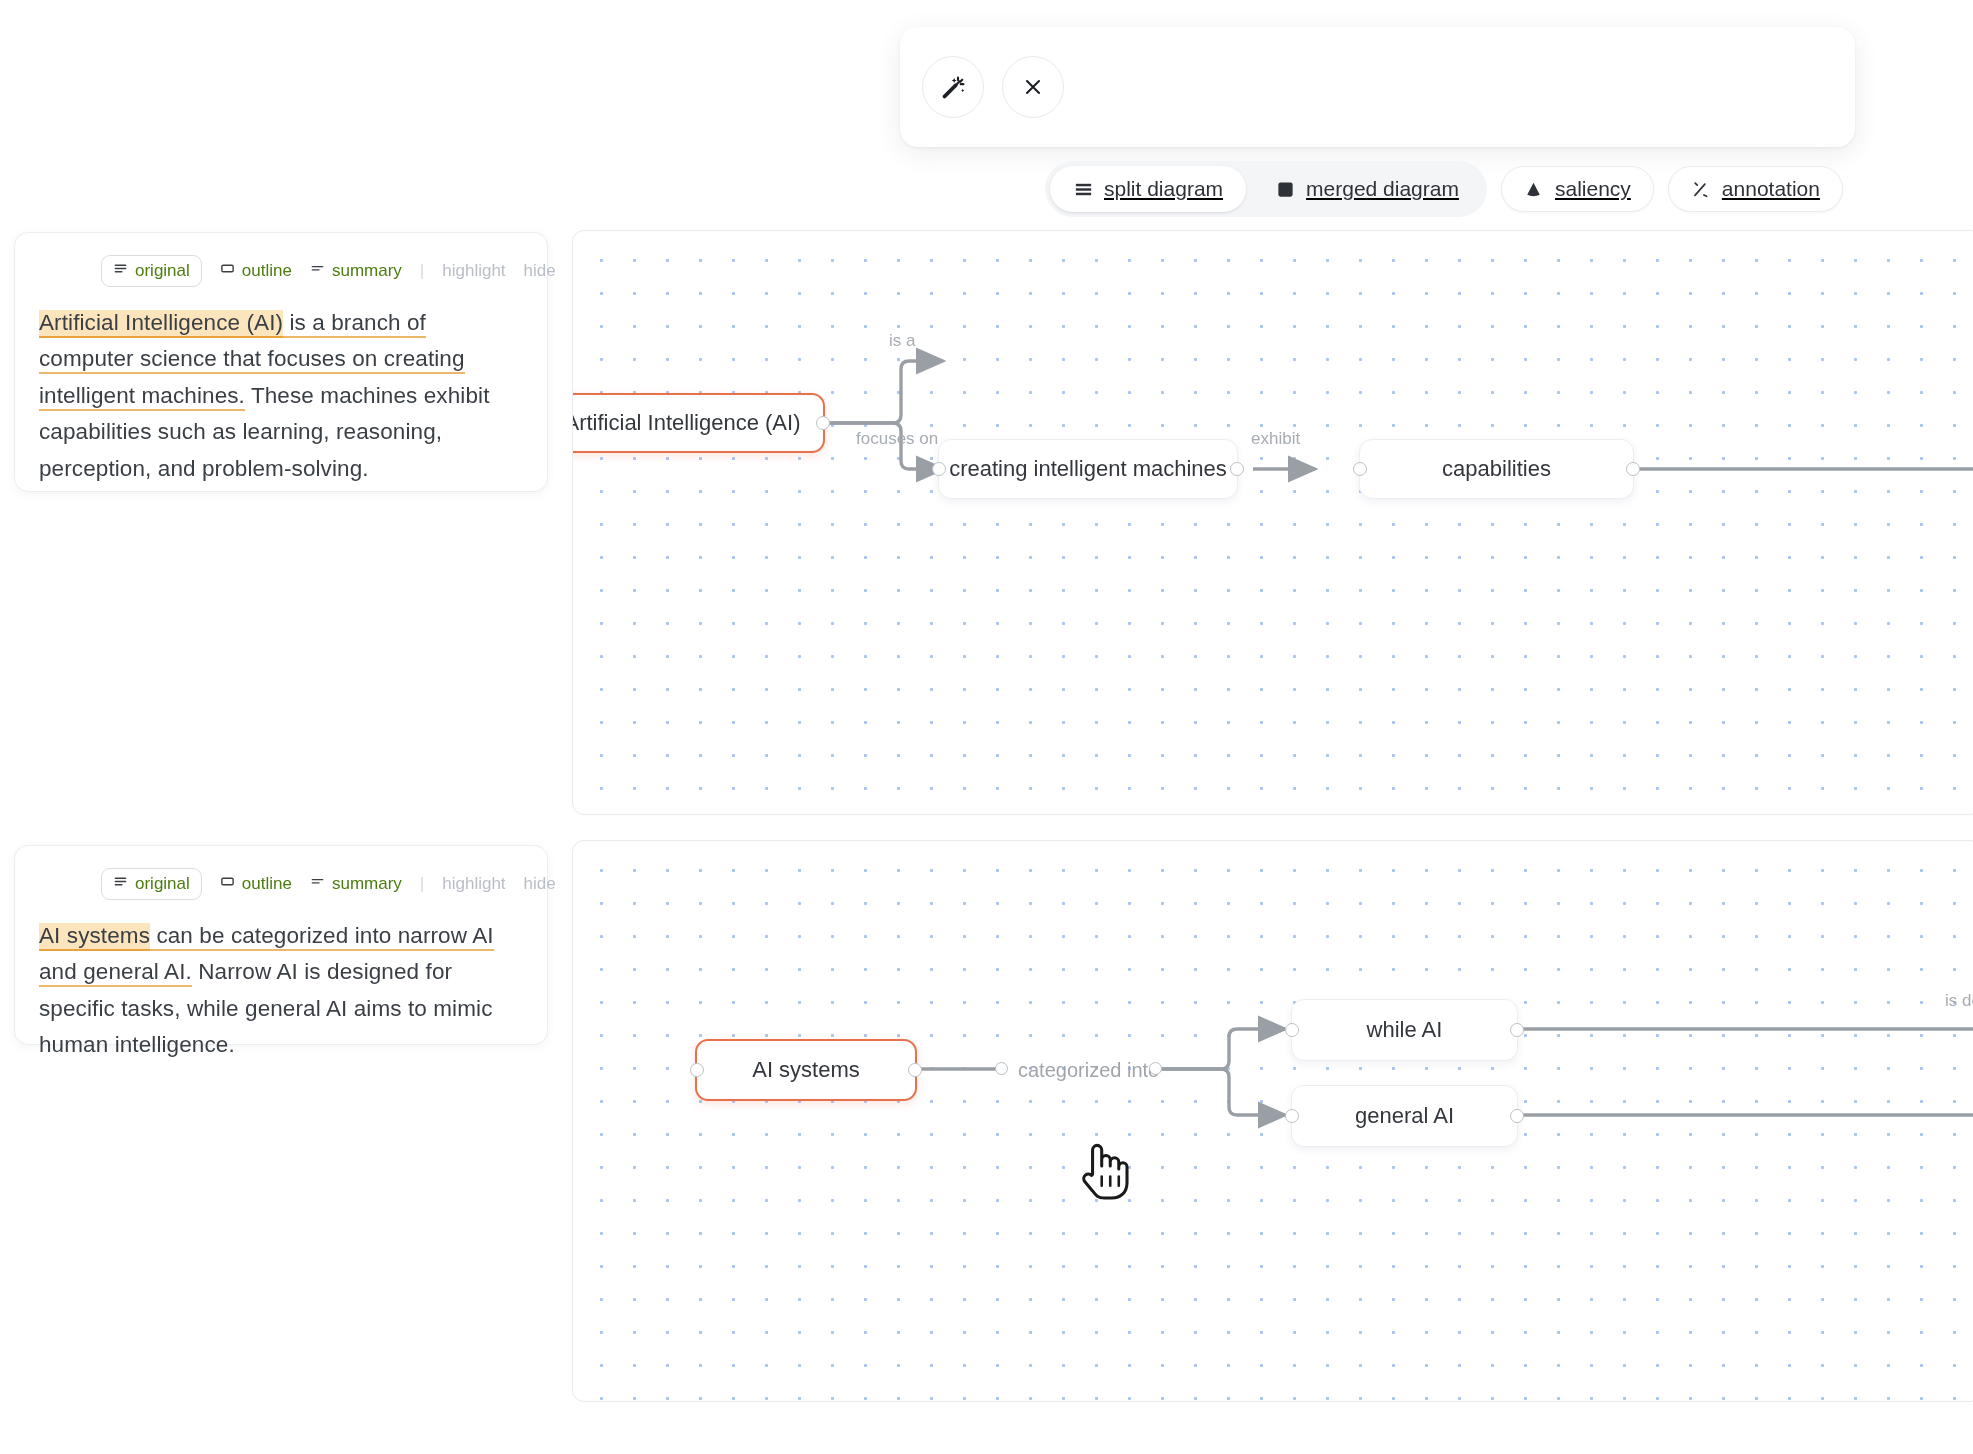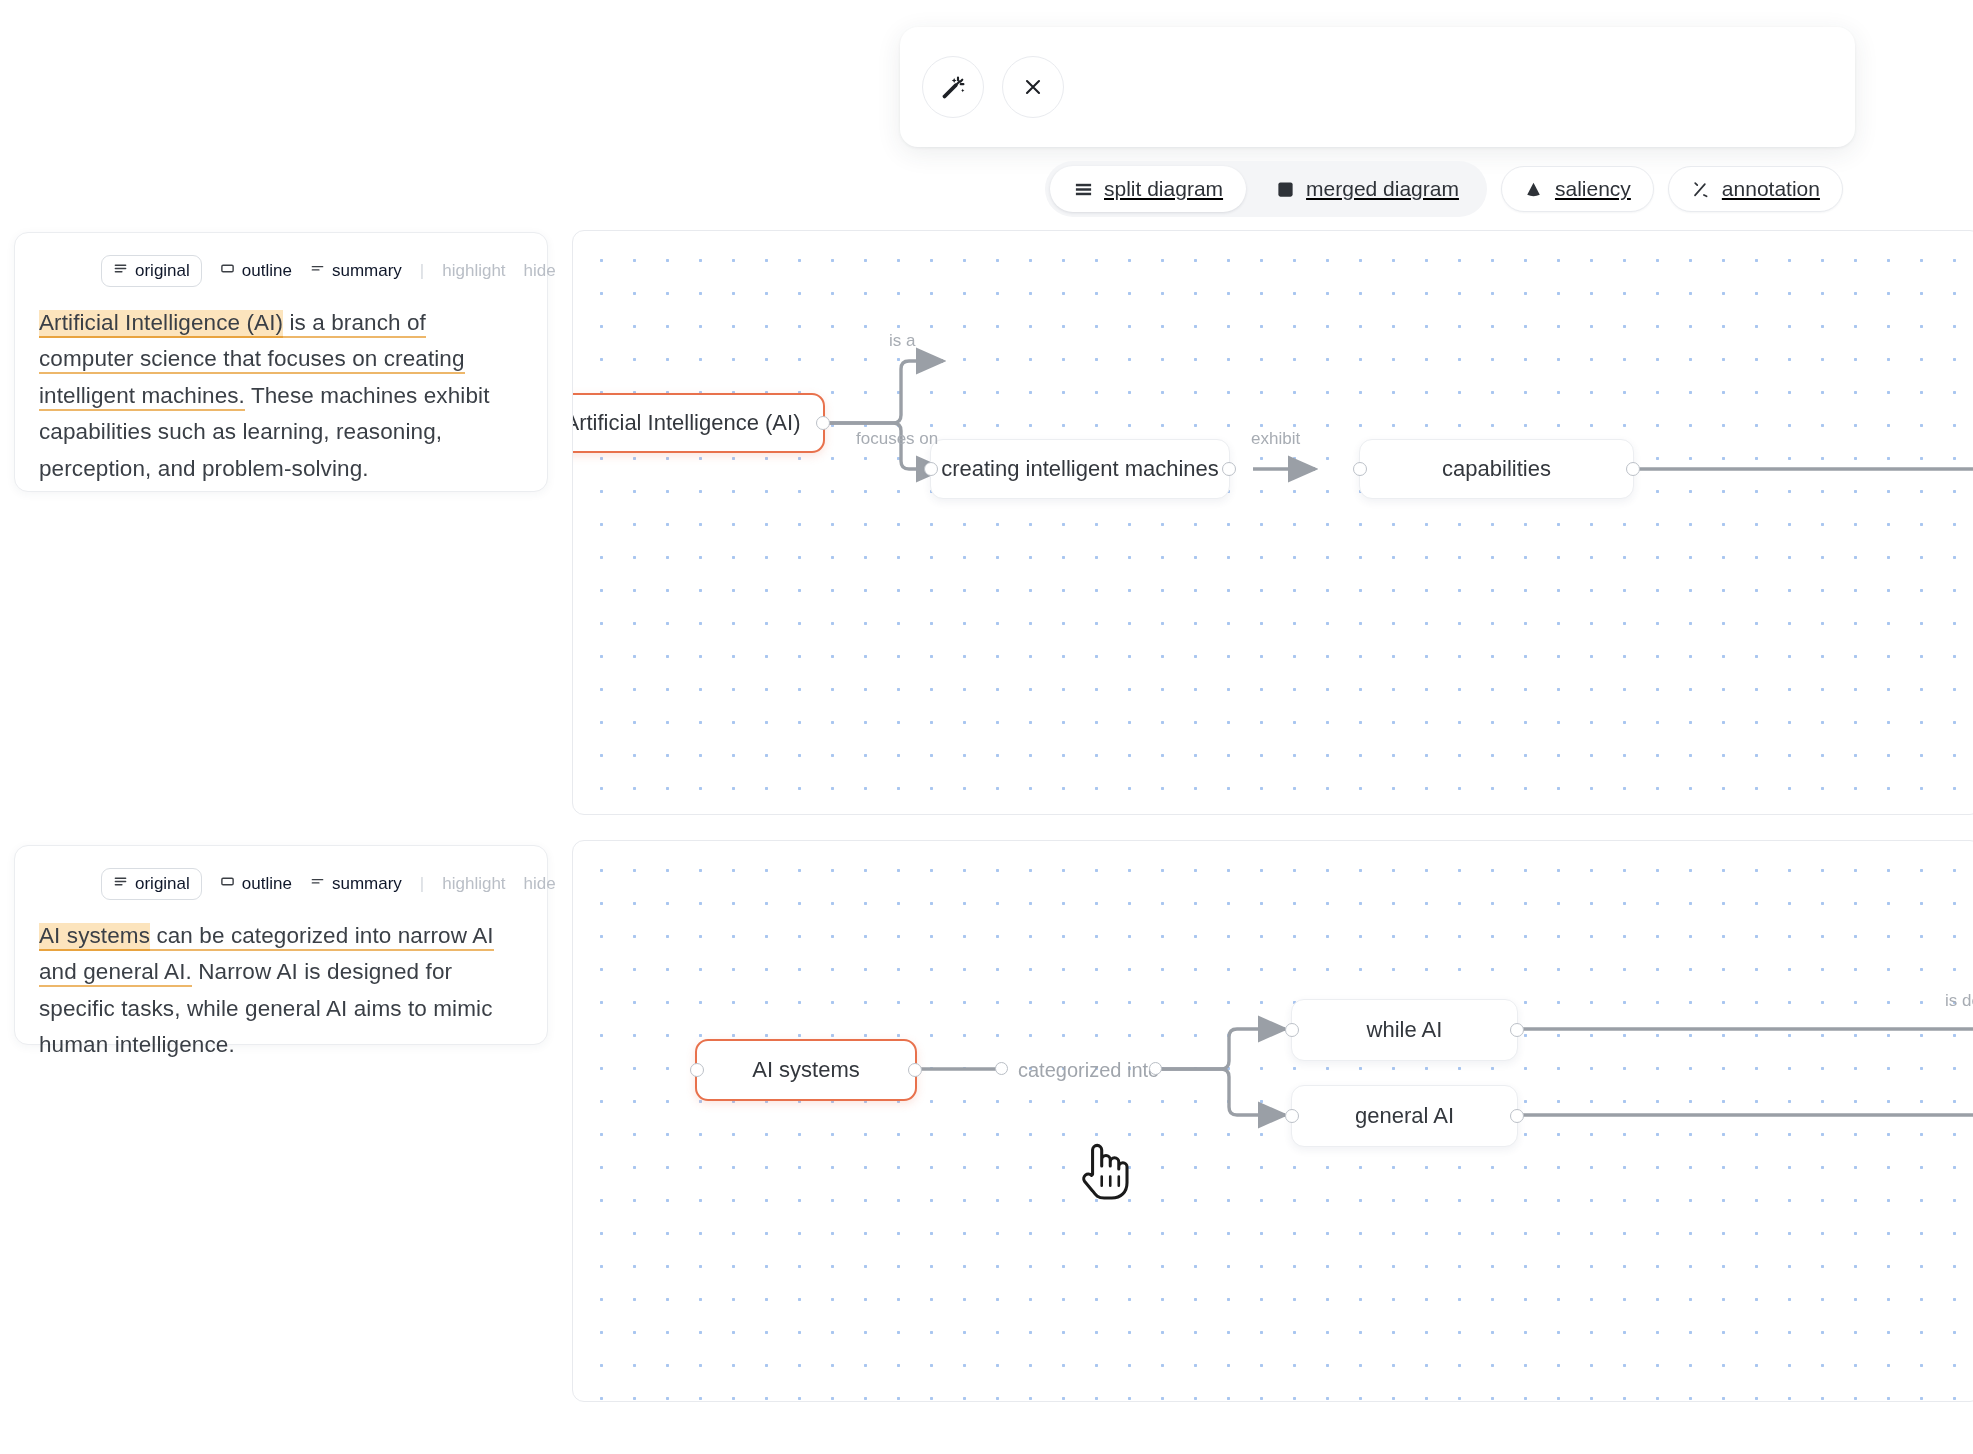--- a/index.html
+++ b/index.html
@@ -83,21 +83,21 @@
   #card-1 { left: 14px; top: 232px; width: 534px; height: 260px; }
   #card-2 { left: 14px; top: 845px; width: 534px; height: 200px; }
 
   .card-toolbar {
     display: flex; align-items: center; gap: 18px;
     margin-left: 62px; margin-bottom: 18px;
     font-size: 17px;
   }
   .tool {
     display: flex; align-items: center; gap: 7px;
-    color: #0f172a; cursor: pointer; white-space: nowrap;
+    color: #4d7c0f; cursor: pointer; white-space: nowrap;
   }
   .tool.boxed {
     border: 1px solid #d9dde2;
     border-radius: 9px;
     padding: 5px 11px;
   }
   .tool.muted { color: #b9bec6; }
   .tool-sep { color: #d5d9de; }
 
   .card-body {
@@ -319,21 +319,21 @@
       <path d="M1020,238 H1410" fill="none" stroke="#9a9fa6" stroke-width="3.4"></path>
     </svg>
 
     <div class="node selected" style="left:-33px; top:162px; width:285px; height:60px;">
 
       <span>Artificial Intelligence (AI)</span>
       <span class="handle r"></span>
     </div>
 
 
-    <div class="node" style="left:357px; top:208px; width:300px; height:60px;">
+    <div class="node" style="left:365px; top:208px; width:300px; height:60px;">
       <span class="handle l"></span>
       <span>creating intelligent machines</span>
       <span class="handle r"></span>
     </div>
 
     <div class="node" style="left:786px; top:208px; width:275px; height:60px;">
       <span class="handle l"></span>
       <span>capabilities</span>
       <span class="handle r"></span>
     </div>

